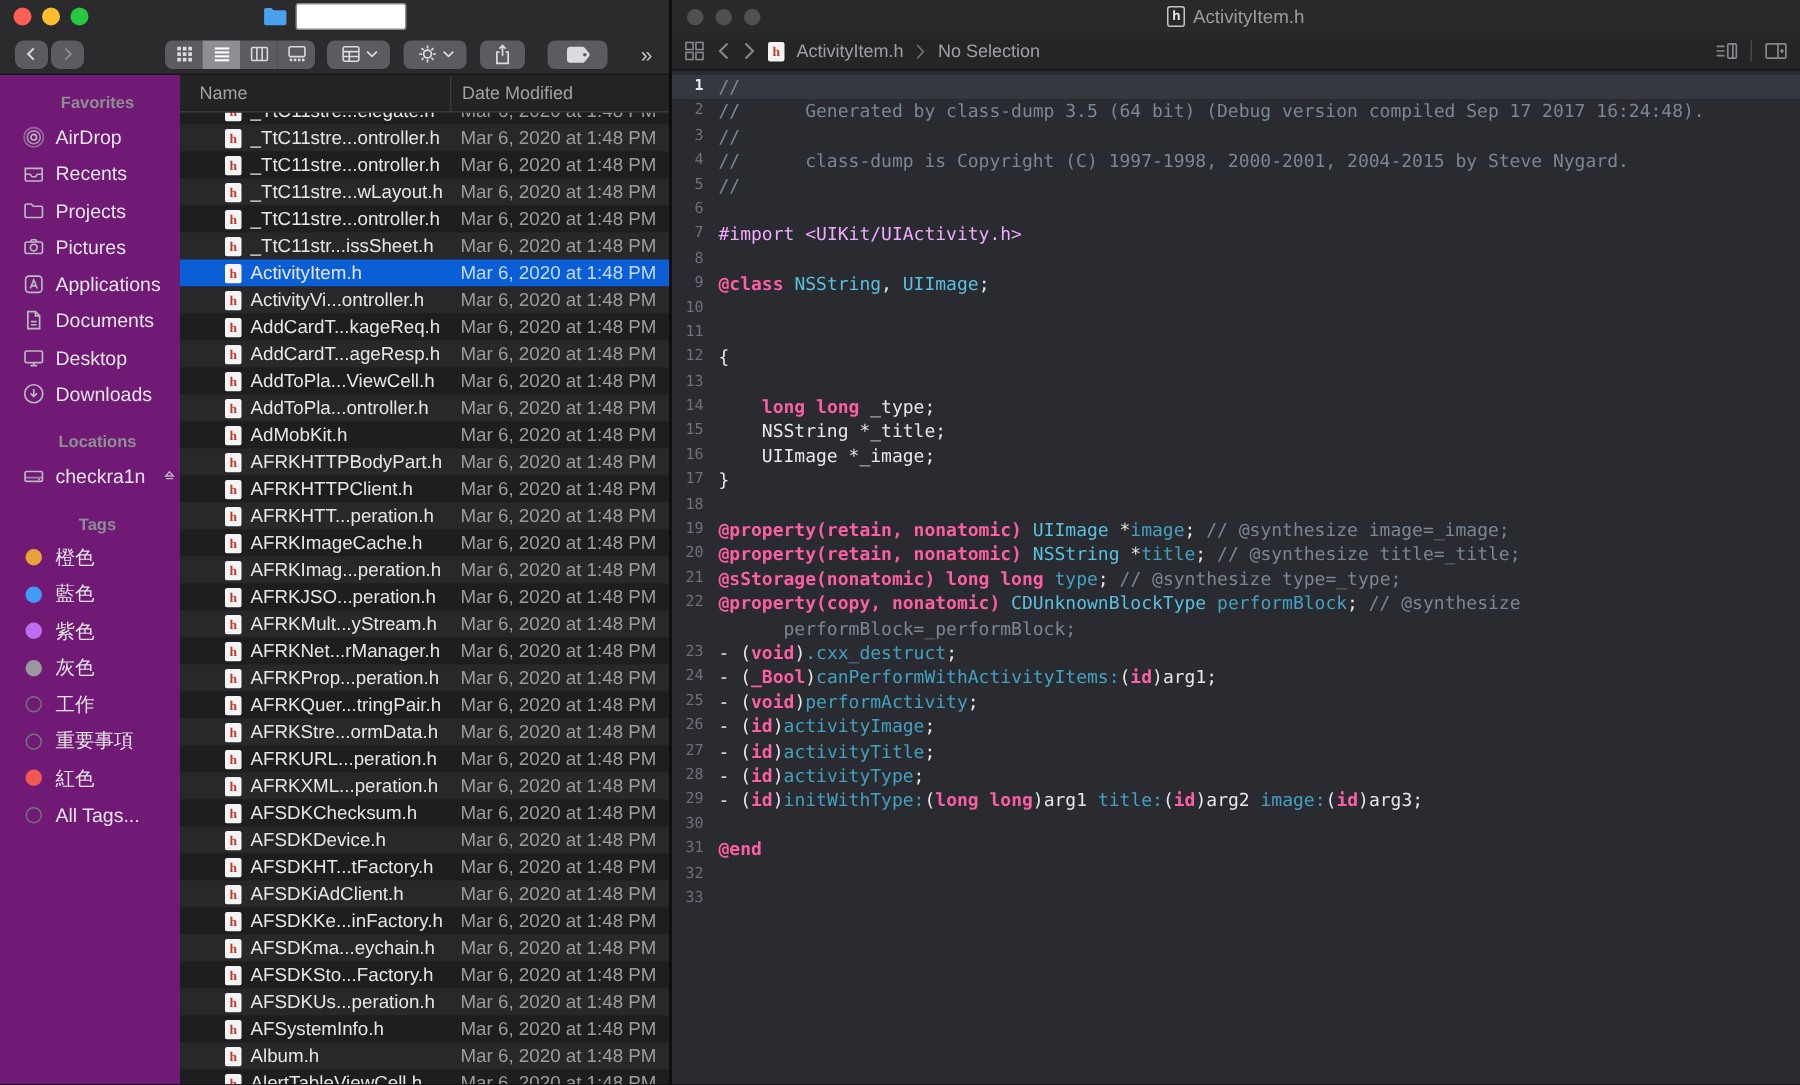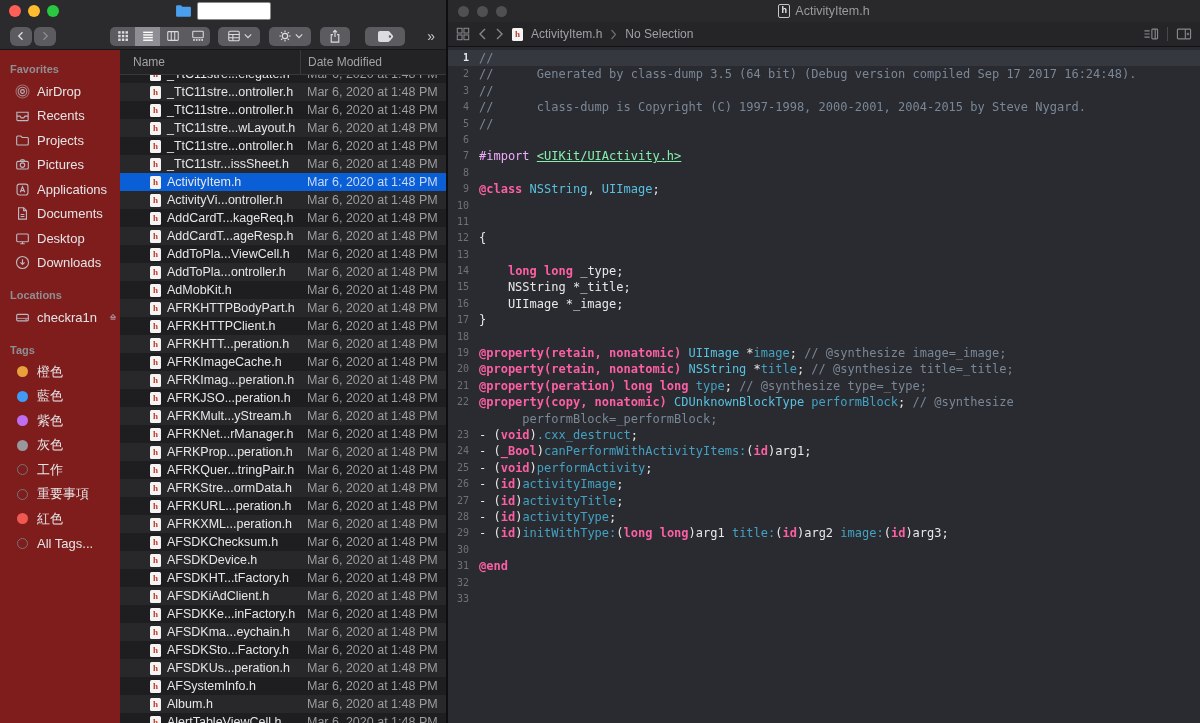--- a/index.html
+++ b/index.html
@@ -24,21 +24,21 @@
   .viewgrp .seg { width:25px; height:19px; background:#5c5b60; display:flex; align-items:center; justify-content:center; color:#dcdcdf; }
   .viewgrp .seg:first-child { border-radius:5px 0 0 5px; }
   .viewgrp .seg:last-child { border-radius:0 5px 5px 0; }
   .viewgrp .seg.sel { background:#8f8e94; color:#fff; }
   .chevbtn { width:42px; gap:3px; }
   .mL8{margin-left:8px} .mL9{margin-left:9px} .mL15{margin-left:15px}
   .sharebtn{ width:30px; } .tagbtn{ width:40px; }
   .overflow { margin-left:auto; color:#c9c9cc; font-size:14px; letter-spacing:-1px; padding-right:2px; }
 
   .f-body { flex:1; display:flex; overflow:hidden; }
-  .sidebar { width:120px; flex:none; background:#7f1d1d; padding-top:9px; overflow:hidden; }
+  .sidebar { width:120px; flex:none; background:#701a75; padding-top:9px; overflow:hidden;text-align:center; }
   .sb-label { color:#8e8e93; font-size:11px; font-weight:bold; padding-left:10px; height:20px; line-height:20px; }
   .sb-item { height:24.5px; display:flex; align-items:center; padding-left:15px; color:#e4e4e6; font-size:13px; gap:7px; }
   .sb-item .ic { width:15px; height:15px; color:#b9b9bf; flex:none; display:flex; align-items:center; justify-content:center; }
   .sb-item .dot { width:11px; height:11px; border-radius:50%; flex:none; margin:0 2px; }
   .sb-item .dot.hollow { background:transparent; border:1.5px solid #747478; }
   .sb-gap { height:10px; }
   .eject { margin-left:3px; color:#b9b9bf; }
 
   .filelist { flex:1; background:#1e1e20; display:flex; flex-direction:column; overflow:hidden; }
   .list-header { height:25px; flex:none; background:#232325; border-bottom:1px solid #39393b; display:flex; align-items:center; color:#a2a2a5; font-size:12px; position:relative; z-index:2; }
@@ -66,21 +66,21 @@
   .jb-right { margin-left:auto; display:flex; align-items:center; gap:8px; color:#9b9ba0; }
   .jb-div { width:1px; height:14px; background:#48484c; }
 
   .editor { flex:1; background:#2a2b31; padding-top:3px; overflow:hidden; font-family:"DejaVu Sans Mono", monospace; }
   .cl { display:flex; height:16.4px; line-height:16.4px; white-space:pre; }
   .cl.cur { background:#36383f; }
   .ln { flex:0 0 31px; text-align:right; padding-right:10px; font-size:10px; color:#70707a; }
   .cl.cur .ln { color:#e9e9eb; font-weight:bold; }
   .ct { font-size:12px; color:#e8e8e8; }
   .ct .c { color:#7a8795; } .ct .k { color:#fc5fa3; font-weight:bold; }
-  .ct .r { color:#f0abfc; font-weight:normal; } .ct .s { color:#86efac;text-decoration:underline; }
+  .ct .r { color:#f0abfc; font-weight:normal; } .ct .s { color:#f0abfc; }
   .ct .t { color:#58c1e0; } .ct .f { color:#43a1c1; } .ct .p { color:#e8e8e8; }
   svg { display:block; }
 </style>
 </head>
 <body>
 
 <div class="screen">
 
   <section class="finder">
     <div class="f-chrome">
@@ -680,21 +680,21 @@
         <div class="cl"><span class="ln">11</span></div>
         <div class="cl"><span class="ln">12</span><span class="ct"><span class="p">{</span></span></div>
         <div class="cl"><span class="ln">13</span></div>
         <div class="cl"><span class="ln">14</span><span class="ct"><span class="p">    </span><span class="k">long long</span><span class="p"> _type;</span></span></div>
         <div class="cl"><span class="ln">15</span><span class="ct"><span class="p">    NSString *_title;</span></span></div>
         <div class="cl"><span class="ln">16</span><span class="ct"><span class="p">    UIImage *_image;</span></span></div>
         <div class="cl"><span class="ln">17</span><span class="ct"><span class="p">}</span></span></div>
         <div class="cl"><span class="ln">18</span><span class="ct"></span></div>
         <div class="cl"><span class="ln">19</span><span class="ct"><span class="k">@property(retain, nonatomic)</span><span class="p"> </span><span class="t">UIImage</span><span class="p"> *</span><span class="f">image</span><span class="p">; </span><span class="c">// @synthesize image=_image;</span></span></div>
         <div class="cl"><span class="ln">20</span><span class="ct"><span class="k">@property(retain, nonatomic)</span><span class="p"> </span><span class="t">NSString</span><span class="p"> *</span><span class="f">title</span><span class="p">; </span><span class="c">// @synthesize title=_title;</span></span></div>
-        <div class="cl"><span class="ln">21</span><span class="ct"><span class="k">@property(peration)</span><span class="p"> </span><span class="k">long long</span><span class="p"> </span><span class="f">type</span><span class="p">; </span><span class="c">// @synthesize type=_type;</span></span></div>
+        <div class="cl"><span class="ln">21</span><span class="ct"><span class="k">@sStorage(nonatomic)</span><span class="p"> </span><span class="k">long long</span><span class="p"> </span><span class="f">type</span><span class="p">; </span><span class="c">// @synthesize type=_type;</span></span></div>
         <div class="cl"><span class="ln">22</span><span class="ct"><span class="k">@property(copy, nonatomic)</span><span class="p"> </span><span class="t">CDUnknownBlockType</span><span class="p"> </span><span class="f">performBlock</span><span class="p">; </span><span class="c">// @synthesize</span></span></div>
         <div class="cl"><span class="ln"></span><span class="ct"><span class="c">      performBlock=_performBlock;</span></span></div>
         <div class="cl"><span class="ln">23</span><span class="ct"><span class="p">- (</span><span class="k">void</span><span class="p">)</span><span class="f">.cxx_destruct</span><span class="p">;</span></span></div>
         <div class="cl"><span class="ln">24</span><span class="ct"><span class="p">- (</span><span class="k">_Bool</span><span class="p">)</span><span class="f">canPerformWithActivityItems:</span><span class="p">(</span><span class="k">id</span><span class="p">)arg1;</span></span></div>
         <div class="cl"><span class="ln">25</span><span class="ct"><span class="p">- (</span><span class="k">void</span><span class="p">)</span><span class="f">performActivity</span><span class="p">;</span></span></div>
         <div class="cl"><span class="ln">26</span><span class="ct"><span class="p">- (</span><span class="k">id</span><span class="p">)</span><span class="f">activityImage</span><span class="p">;</span></span></div>
         <div class="cl"><span class="ln">27</span><span class="ct"><span class="p">- (</span><span class="k">id</span><span class="p">)</span><span class="f">activityTitle</span><span class="p">;</span></span></div>
         <div class="cl"><span class="ln">28</span><span class="ct"><span class="p">- (</span><span class="k">id</span><span class="p">)</span><span class="f">activityType</span><span class="p">;</span></span></div>
         <div class="cl"><span class="ln">29</span><span class="ct"><span class="p">- (</span><span class="k">id</span><span class="p">)</span><span class="f">initWithType:</span><span class="p">(</span><span class="k">long long</span><span class="p">)arg1 </span><span class="f">title:</span><span class="p">(</span><span class="k">id</span><span class="p">)arg2 </span><span class="f">image:</span><span class="p">(</span><span class="k">id</span><span class="p">)arg3;</span></span></div>
         <div class="cl"><span class="ln">30</span><span class="ct"></span></div>

